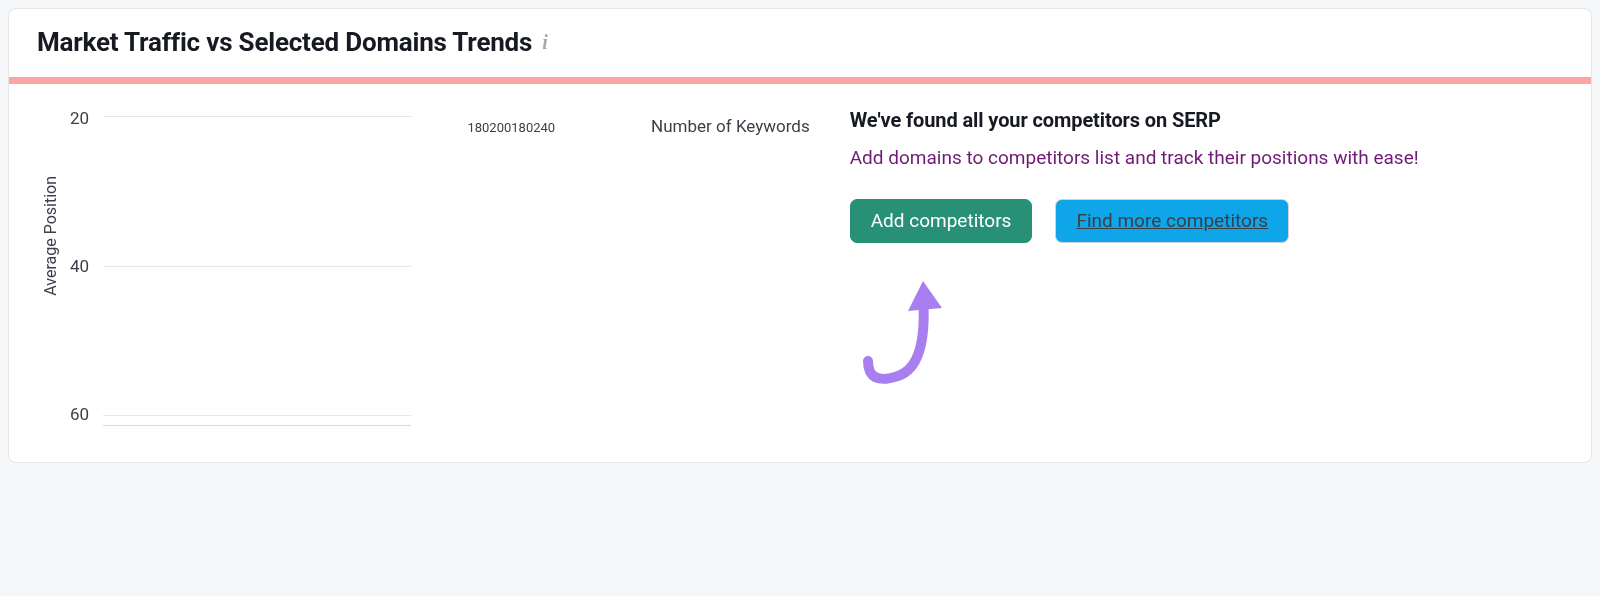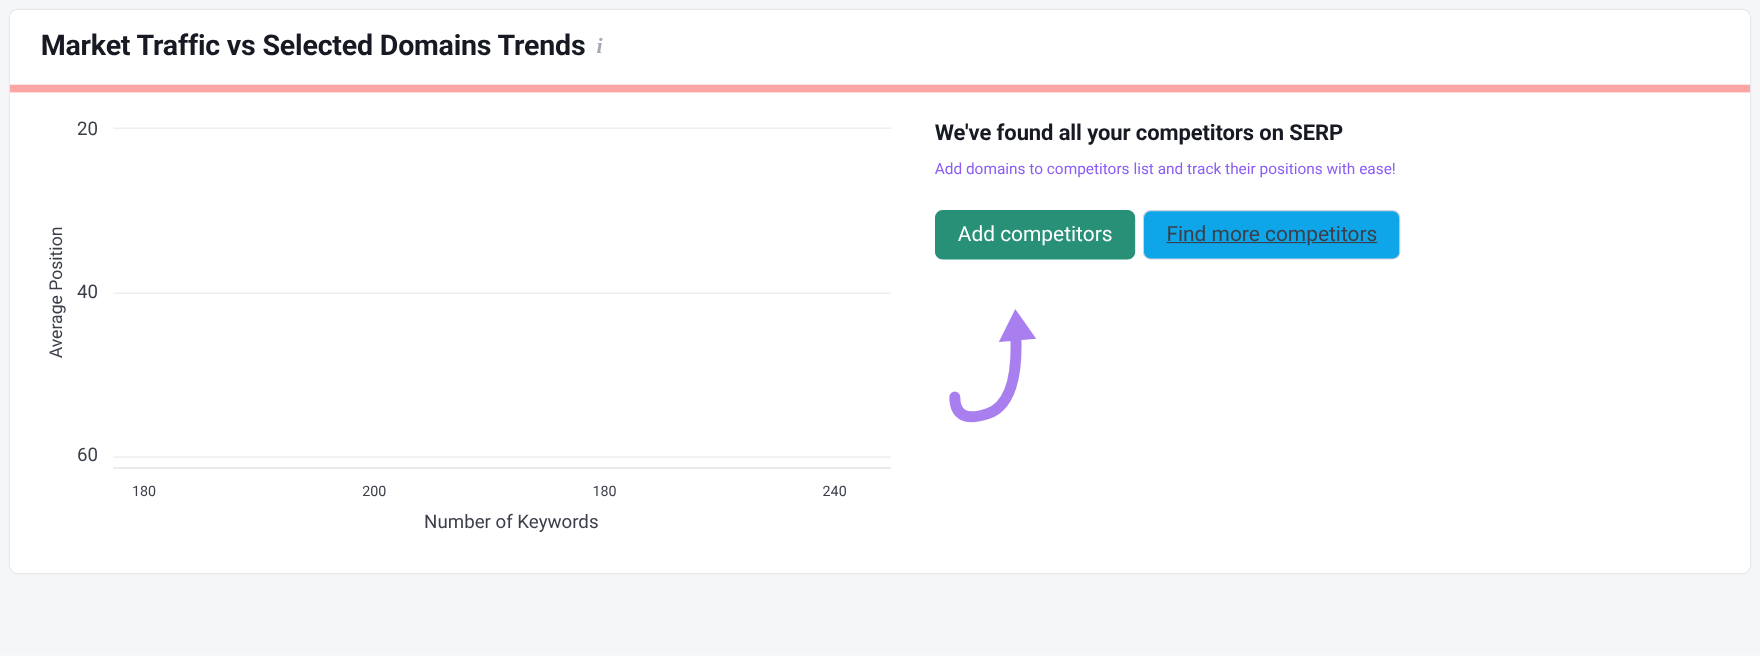--- a/index.html
+++ b/index.html
@@ -58,21 +58,21 @@
       transform: rotate(180deg);
       font-size: 16px;
       color: #3b3f49;
       align-self: center;
       padding: 0 4px;
       margin-bottom: 60px;
     }
     .chart-inner {
       flex: 1;
       display: flex;
-      flex-direction: column;
+      flex-direction: row;
     }
     .plot-row {
       display: flex;
       flex: 1;
     }
     .y-ticks {
       display: flex;
       flex-direction: column;
       justify-content: space-between;
       padding: 2px 14px 2px 6px;
@@ -126,29 +126,29 @@
       position: relative;
     }
     .promo-title {
       font-size: 20px;
       font-weight: 700;
       color: #171a22;
       margin-bottom: 12px;
       letter-spacing: -0.1px;
     }
     .promo-desc {
-      font-size: 14px;
-      color: #8b5cf6;
+      font-size: 19px;
+      color: #701a75;
       line-height: 1.5;
       margin-bottom: 26px;
       max-width: 600px;
     }
     .btn-row {
       display: flex;
-      gap: 7px;
+      gap: 23px;
       align-items: center;
     }
     .btn {
       font-size: 19px;
       padding: 10px 20px;
       border-radius: 7px;
       border: 1px solid transparent;
       cursor: pointer;
       font-family: inherit;
       line-height: 1.2;

